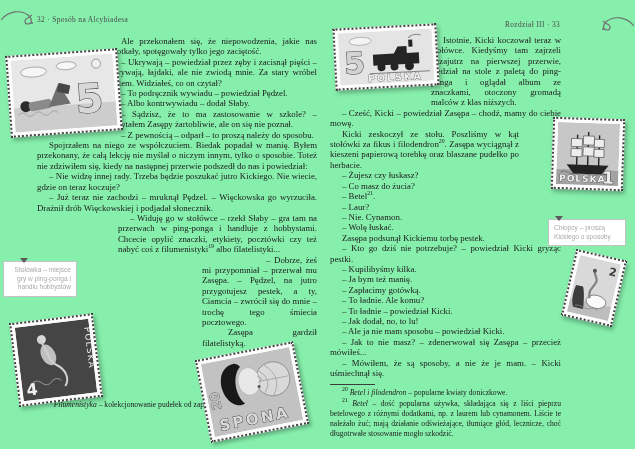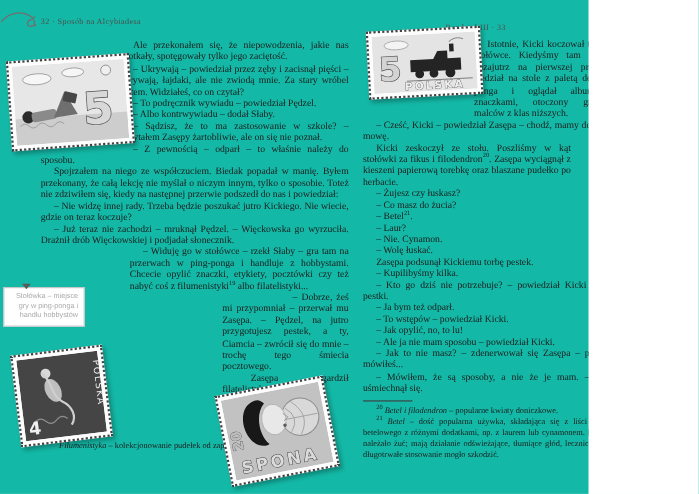--- a/index.html
+++ b/index.html
@@ -1,16 +1,16 @@
 <!DOCTYPE html>
 <html><head>
 <meta charset="utf-8">
 <style>
   html,body{margin:0;padding:0;background:#fff;}
-  .spread{position:relative;width:535px;height:449px;background:#14b8a6;overflow:hidden;
+  .spread{position:relative;width:635px;height:449px;background:#86efac;overflow:hidden;
           font-family:"Liberation Serif",serif;color:#1b1b1b;}
   .runhead{position:absolute;font-size:7.4px;letter-spacing:.35px;color:#4d4d4d;white-space:nowrap;}
   .col{position:absolute;text-align:justify;font-size:8.8px;line-height:10.4px;}
   .col p{margin:0;text-indent:12px;}
   .fl{float:left;}
   .fr{float:right;}
   sup{font-size:5.8px;line-height:0;vertical-align:super;}
   .sep{text-align:center;letter-spacing:4px;text-indent:0 !important;margin-top:9px !important;font-size:9px;color:#2d2d2d;}
   .hangp{text-indent:64px !important;font-family:Liberation Serif, serif;}
   .p12ind{text-indent:26px !important;}
@@ -43,21 +43,21 @@
   </svg>
   <div class="runhead" style="left:37px;top:15px">32 · Sposób na Alcybiadesa</div>
 
   <div class="col" style="left:37px;top:36px;width:280px">
     <div class="fl" style="width:72px;height:98px"></div>
     <p>Ale przekonałem się, że niepowodzenia, jakie nas spotkały, spotęgowały tylko jego zaciętość.</p>
     <p>– Ukrywają – powiedział przez zęby i zacisnął pięści – ukrywają, łajdaki, ale nie zwiodą mnie. Za stary wróbel jestem. Widziałeś, co on czytał?</p>
     <p>– To podręcznik wywiadu – powiedział Pędzel.</p>
     <p>– Albo kontrwywiadu – dodał Słaby.</p>
     <p>– Sądzisz, że to ma zastosowanie w szkole? – zapytałem Zasępy żartobliwie, ale on się nie poznał.</p>
-    <p>– Z pewnością – odparł – to właśnie należy do sposobu.</p>
+    <p>– Z pewnością – odparł – to proszą należy do sposobu.</p>
     <p>Spojrzałem na niego ze współczuciem. Biedak popadał w manię. Byłem przekonany, że całą lekcję nie myślał o niczym innym, tylko o sposobie. Toteż nie zdziwiłem się, kiedy na następnej przerwie podszedł do nas i powiedział:</p>
     <p>– Nie widzę innej rady. Trzeba będzie poszukać jutro Kickiego. Nie wiecie, gdzie on teraz koczuje?</p>
     <p>– Już teraz nie zachodzi – mruknął Pędzel. – Więckowska go wyrzuciła. Drażnił drób Więckowskiej i podjadał słonecznik.</p>
     <div class="fl" style="width:81px;height:44px"></div>
     <p><span>– Widuję go w stołówce – rzekł Słaby – gra tam na przerwach w ping-ponga i handluje z hobbystami. Chcecie opylić znaczki, etykiety, pocztówki czy też nabyć coś z filumenistyki</span><sup>19</sup><span> albo filatelistyki...</span></p>
     <div class="fl" style="width:84px;height:106px"></div>
     <p class="hangp">– Dobrze, żeś mi przypomniał – przerwał mu Zasępa. – Pędzel, na jutro przygotujesz pestek, a ty, Ciamcia – zwrócił się do mnie – trochę tego śmiecia pocztowego.</p>
     <p class="p12ind">Zasępa gardził filatelistyką.</p>
     <p class="sep">* * *</p>
   </div>
@@ -126,25 +126,27 @@
     <p>– Cześć, Kicki – powiedział Zasępa – chodź, mamy do ciebie mowę.</p>
     <div class="fr" style="width:42px;height:40px"></div>
     <p><span>Kicki zeskoczył ze stołu. Poszliśmy w kąt stołówki za fikus i filodendron</span><sup>20</sup><span>. Zasępa wyciągnął z kieszeni papierową torebkę oraz blaszane pudełko po herbacie.</span></p>
     <p>– Żujesz czy łuskasz?</p>
     <p>– Co masz do żucia?</p>
     <p><span>– Betel</span><sup>21</sup><span>.</span></p>
     <p>– Laur?</p>
     <p>– Nie. Cynamon.</p>
     <p>– Wolę łuskać.</p>
     <p>Zasępa podsunął Kickiemu torbę pestek.</p>
+    <p>– Kto go dziś nie potrzebuje? – powiedział Kicki gryząc pestki.</p>
     <p>– Kupilibyśmy kilka.</p>
-    <p>– Kto go dziś nie potrzebuje? – powiedział Kicki gryząc pestki.</p>
-    <p>– Ja bym też odparł.</p>
-    <p>– To wstępów – powiedział Kicki.</p>
-    <p>– Jak opylić, no, to lu!</p>
+    <p>– Ja bym też manię.</p>
+    <p>– Zapłacimy gotówką.</p>
+    <p>– To ładnie. Ale komu?</p>
+    <p>– To ładnie – powiedział Kicki.</p>
+    <p>– Jak dodał, no, to lu!</p>
     <p>– Ale ja nie mam sposobu – powiedział Kicki.</p>
     <p>– Jak to nie masz? – zdenerwował się Zasępa – przecież mówiłeś...</p>
     <p>– Mówiłem, że są sposoby, a nie że je mam. – Kicki uśmiechnął się.</p>
 
     <div class="fnblock">
       <div class="fnrule"></div>
       <p class="fn"><sup>20</sup> <i>Betel i filodendron</i><span> – popularne kwiaty doniczkowe.</span></p>
       <p class="fn"><sup>21</sup> <i>Betel</i><span> – dość popularna używka, składająca się z liści pieprzu betelowego z różnymi dodatkami, np. z laurem lub cynamonem. Liście te należało żuć; mają działanie odświeżające, tłumiące głód, lecznicze, choć długotrwałe stosowanie mogło szkodzić.</span></p>
     </div>
   </div>

